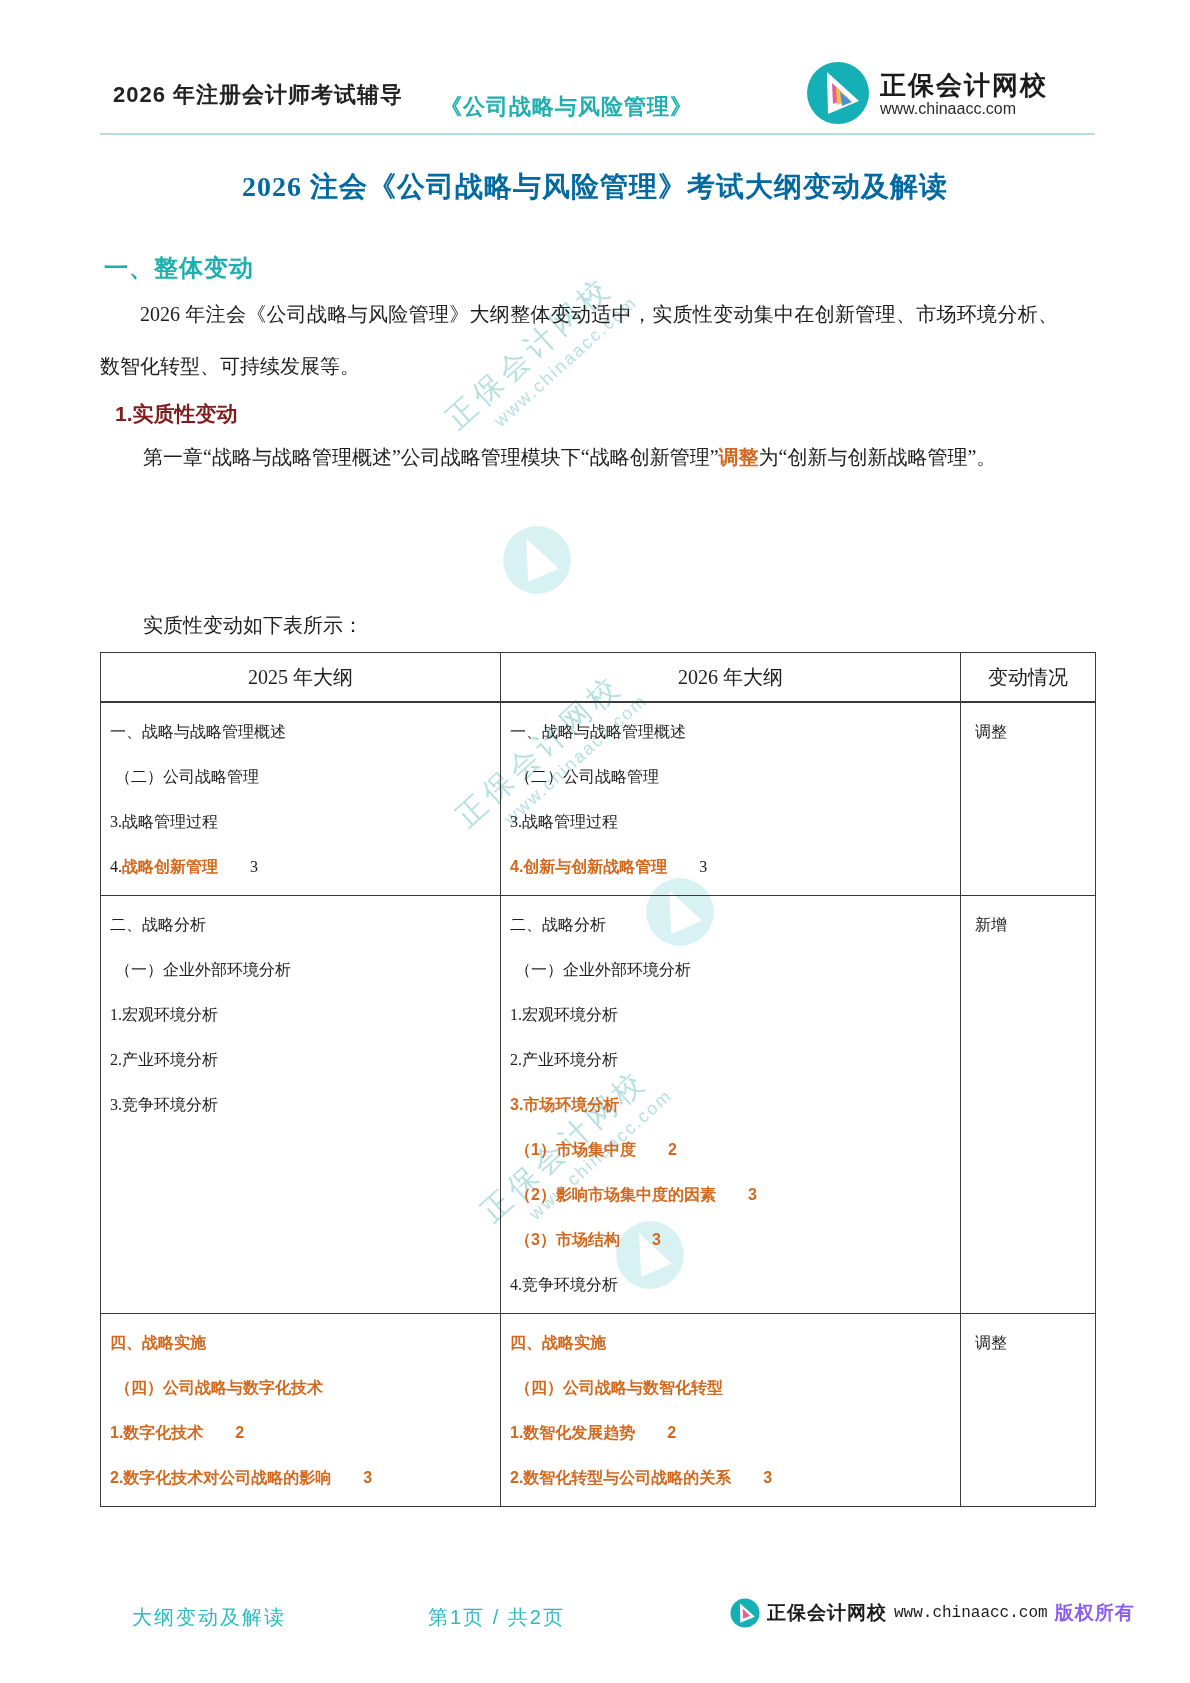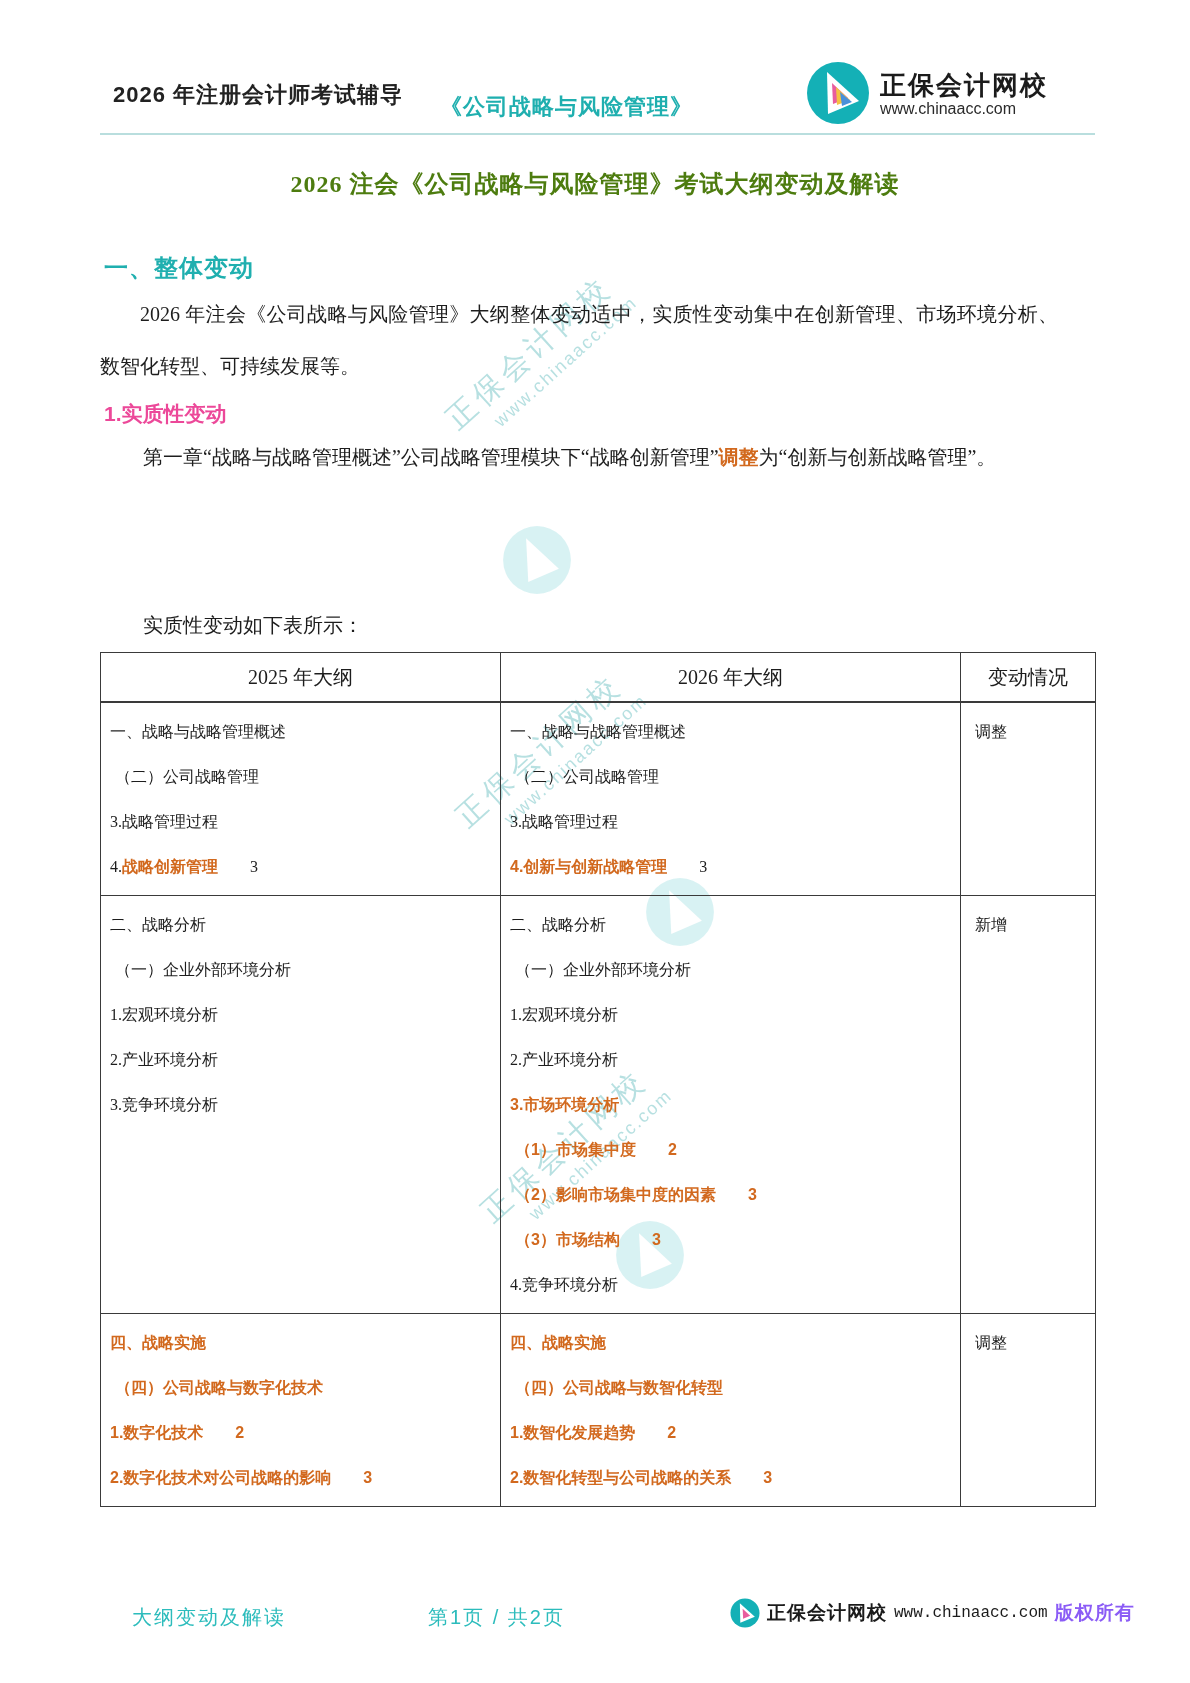--- a/index.html
+++ b/index.html
@@ -13,24 +13,24 @@
   .hdr-subject{position:absolute;left:440px;top:92px;font-size:22px;font-weight:700;color:#1fafaf;
     font-family:"Liberation Sans","DejaVu Sans",sans-serif;letter-spacing:1px;}
   .hdr-logo{position:absolute;left:806px;top:61px;width:64px;height:64px;}
   .hdr-brand{position:absolute;left:880px;top:68px;font-size:26px;font-weight:700;color:#1b1b1b;
     font-family:"Liberation Sans","DejaVu Sans",sans-serif;letter-spacing:2px;}
   .hdr-url{position:absolute;left:880px;top:100px;font-size:16px;color:#2a2a2a;
     font-family:"Liberation Sans","DejaVu Sans",sans-serif;}
   .hdr-rule{position:absolute;left:100px;top:133px;width:995px;height:2px;background:#b9dede;}
   
   .doc-title{position:absolute;left:0;top:168px;width:100%;text-align:center;
-    font-size:24px;font-weight:700;color:#4d7c0f;letter-spacing:1px;}
+    font-size:28px;font-weight:700;color:#0369a1;letter-spacing:1px;}
   .sec-heading{position:absolute;left:104px;top:252px;font-size:24px;font-weight:700;color:#1fafaf;
     font-family:"Liberation Sans","DejaVu Sans",sans-serif;letter-spacing:1px;}
-  .sub-heading{position:absolute;left:104px;top:400px;font-size:21px;font-weight:700;color:#ec4899;
+  .sub-heading{position:absolute;left:115px;top:400px;font-size:21px;font-weight:700;color:#7f1d1d;
     font-family:"Liberation Sans","DejaVu Sans",sans-serif;}
   
   .intro-par{position:absolute;left:100px;top:288px;width:958px;font-size:20px;line-height:52px;
     text-indent:2em;text-align:justify;color:#1d1d1d;}
   .detail-pars{position:absolute;left:143px;top:434px;width:905px;font-size:20px;line-height:46px;
     text-align:justify;color:#1d1d1d;}
   .detail-pars p{margin:0;}
   .accent{color:#d2691e;font-family:"Liberation Sans","DejaVu Sans",sans-serif;font-weight:700;}
   .tbl-caption{position:absolute;left:143px;top:612px;font-size:20px;line-height:26px;color:#1d1d1d;}
   

